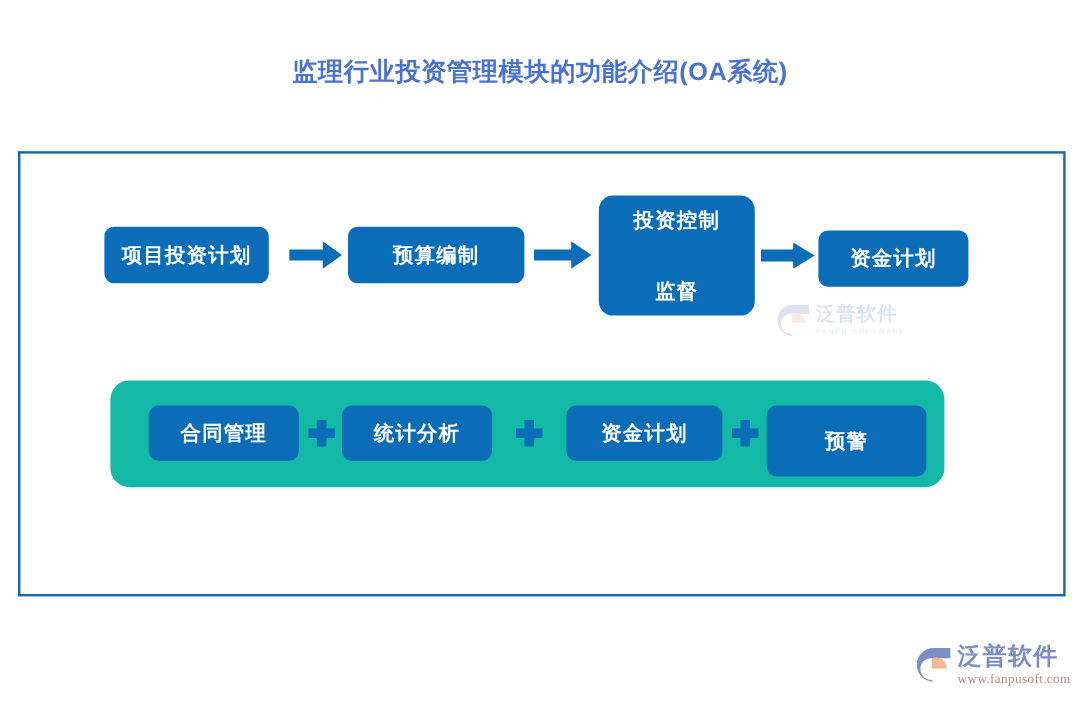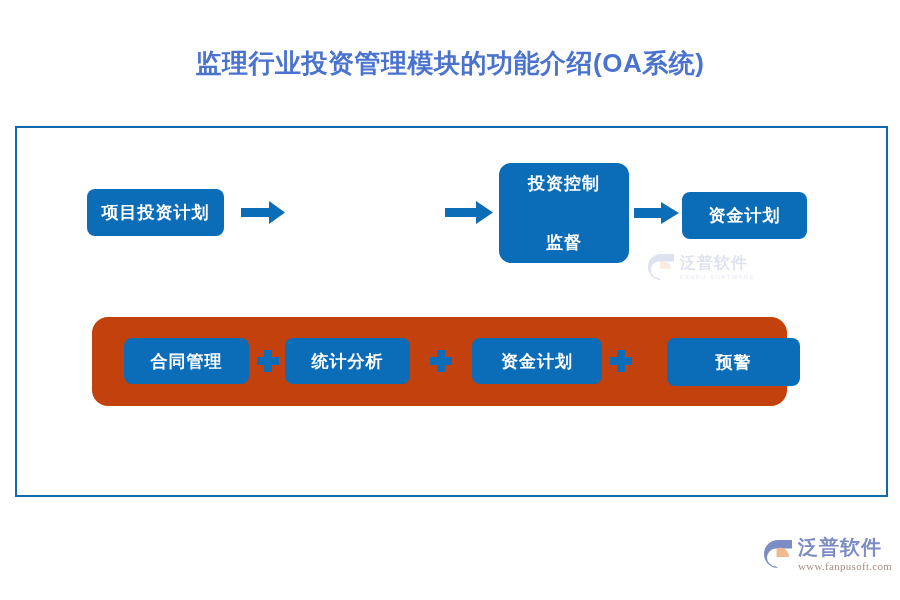--- a/index.html
+++ b/index.html
@@ -15,21 +15,21 @@
     position: relative;
   }
 
   
   .page-title {
     position: absolute;
     left: 0;
     top: 46px;
     width: 900px;
     text-align: center;
-    font-size: 26px;
+    font-size: 21px;
     font-weight: bold;
     color: #4a72cf;
     letter-spacing: 0.5px;
     white-space: nowrap;
   }
 
   
   .diagram-frame {
     position: absolute;
     left: 15px;
@@ -86,40 +86,40 @@
   #arrow-2 { left: 428px; top: 72px;  width: 48px; height: 25px; }
   #arrow-3 { left: 617px; top: 74px;  width: 45px; height: 22px; }
 
   
   .module-panel {
     position: absolute;
     left: 75px;
     top: 189px;
     width: 695px;
     height: 89px;
-    background: #c2410c;
+    background: #14b8a6;
     border-radius: 16px;
   }
   .chip {
     position: absolute;
     background: #0b6cb8;
     border-radius: 8px;
     color: #ffffff;
     font-size: 17px;
     font-weight: bold;
     display: flex;
     align-items: center;
     justify-content: center;
     letter-spacing: 1px;
     white-space: nowrap;
   }
   #chip-contract   { left: 32px;  top: 21px; width: 125px; height: 46px; }
   #chip-statistics { left: 193px; top: 21px; width: 125px; height: 46px; text-align: center; }
   #chip-risk       { left: 380px; top: 21px; width: 130px; height: 46px; }
-  #chip-alert      { left: 547px; top: 21px; width: 133px; height: 48px; margin-left: 28px; }
+  #chip-alert      { left: 547px; top: 21px; width: 133px; height: 59px; }
 
   .plus {
     position: absolute;
     width: 22px;
     height: 22px;
     top: 33px;
   }
   .plus::before, .plus::after {
     content: "";
     position: absolute;
@@ -214,20 +214,21 @@
 <div class="diagram-frame">
 
   <div class="node" id="node-plan">项目投资计划</div>
 
   <span class="arrow" id="arrow-1">
     <svg viewBox="0 0 44 25" width="44" height="25" aria-hidden="true">
       <path d="M0 8 H28 V1 L44 12.5 L28 24 V17 H0 Z" fill="#0b6cb8"></path>
     </svg>
   </span>
 
+  <div class="node" id="node-budget">预算编制</div>
 
   <span class="arrow" id="arrow-2">
     <svg viewBox="0 0 48 25" width="48" height="25" aria-hidden="true">
       <path d="M0 8 H31 V1 L48 12.5 L31 24 V17 H0 Z" fill="#0b6cb8"></path>
     </svg>
   </span>
 
   <div class="node tall" id="node-control">
     <span class="line">投资控制</span>
     <span class="line">监督</span>

